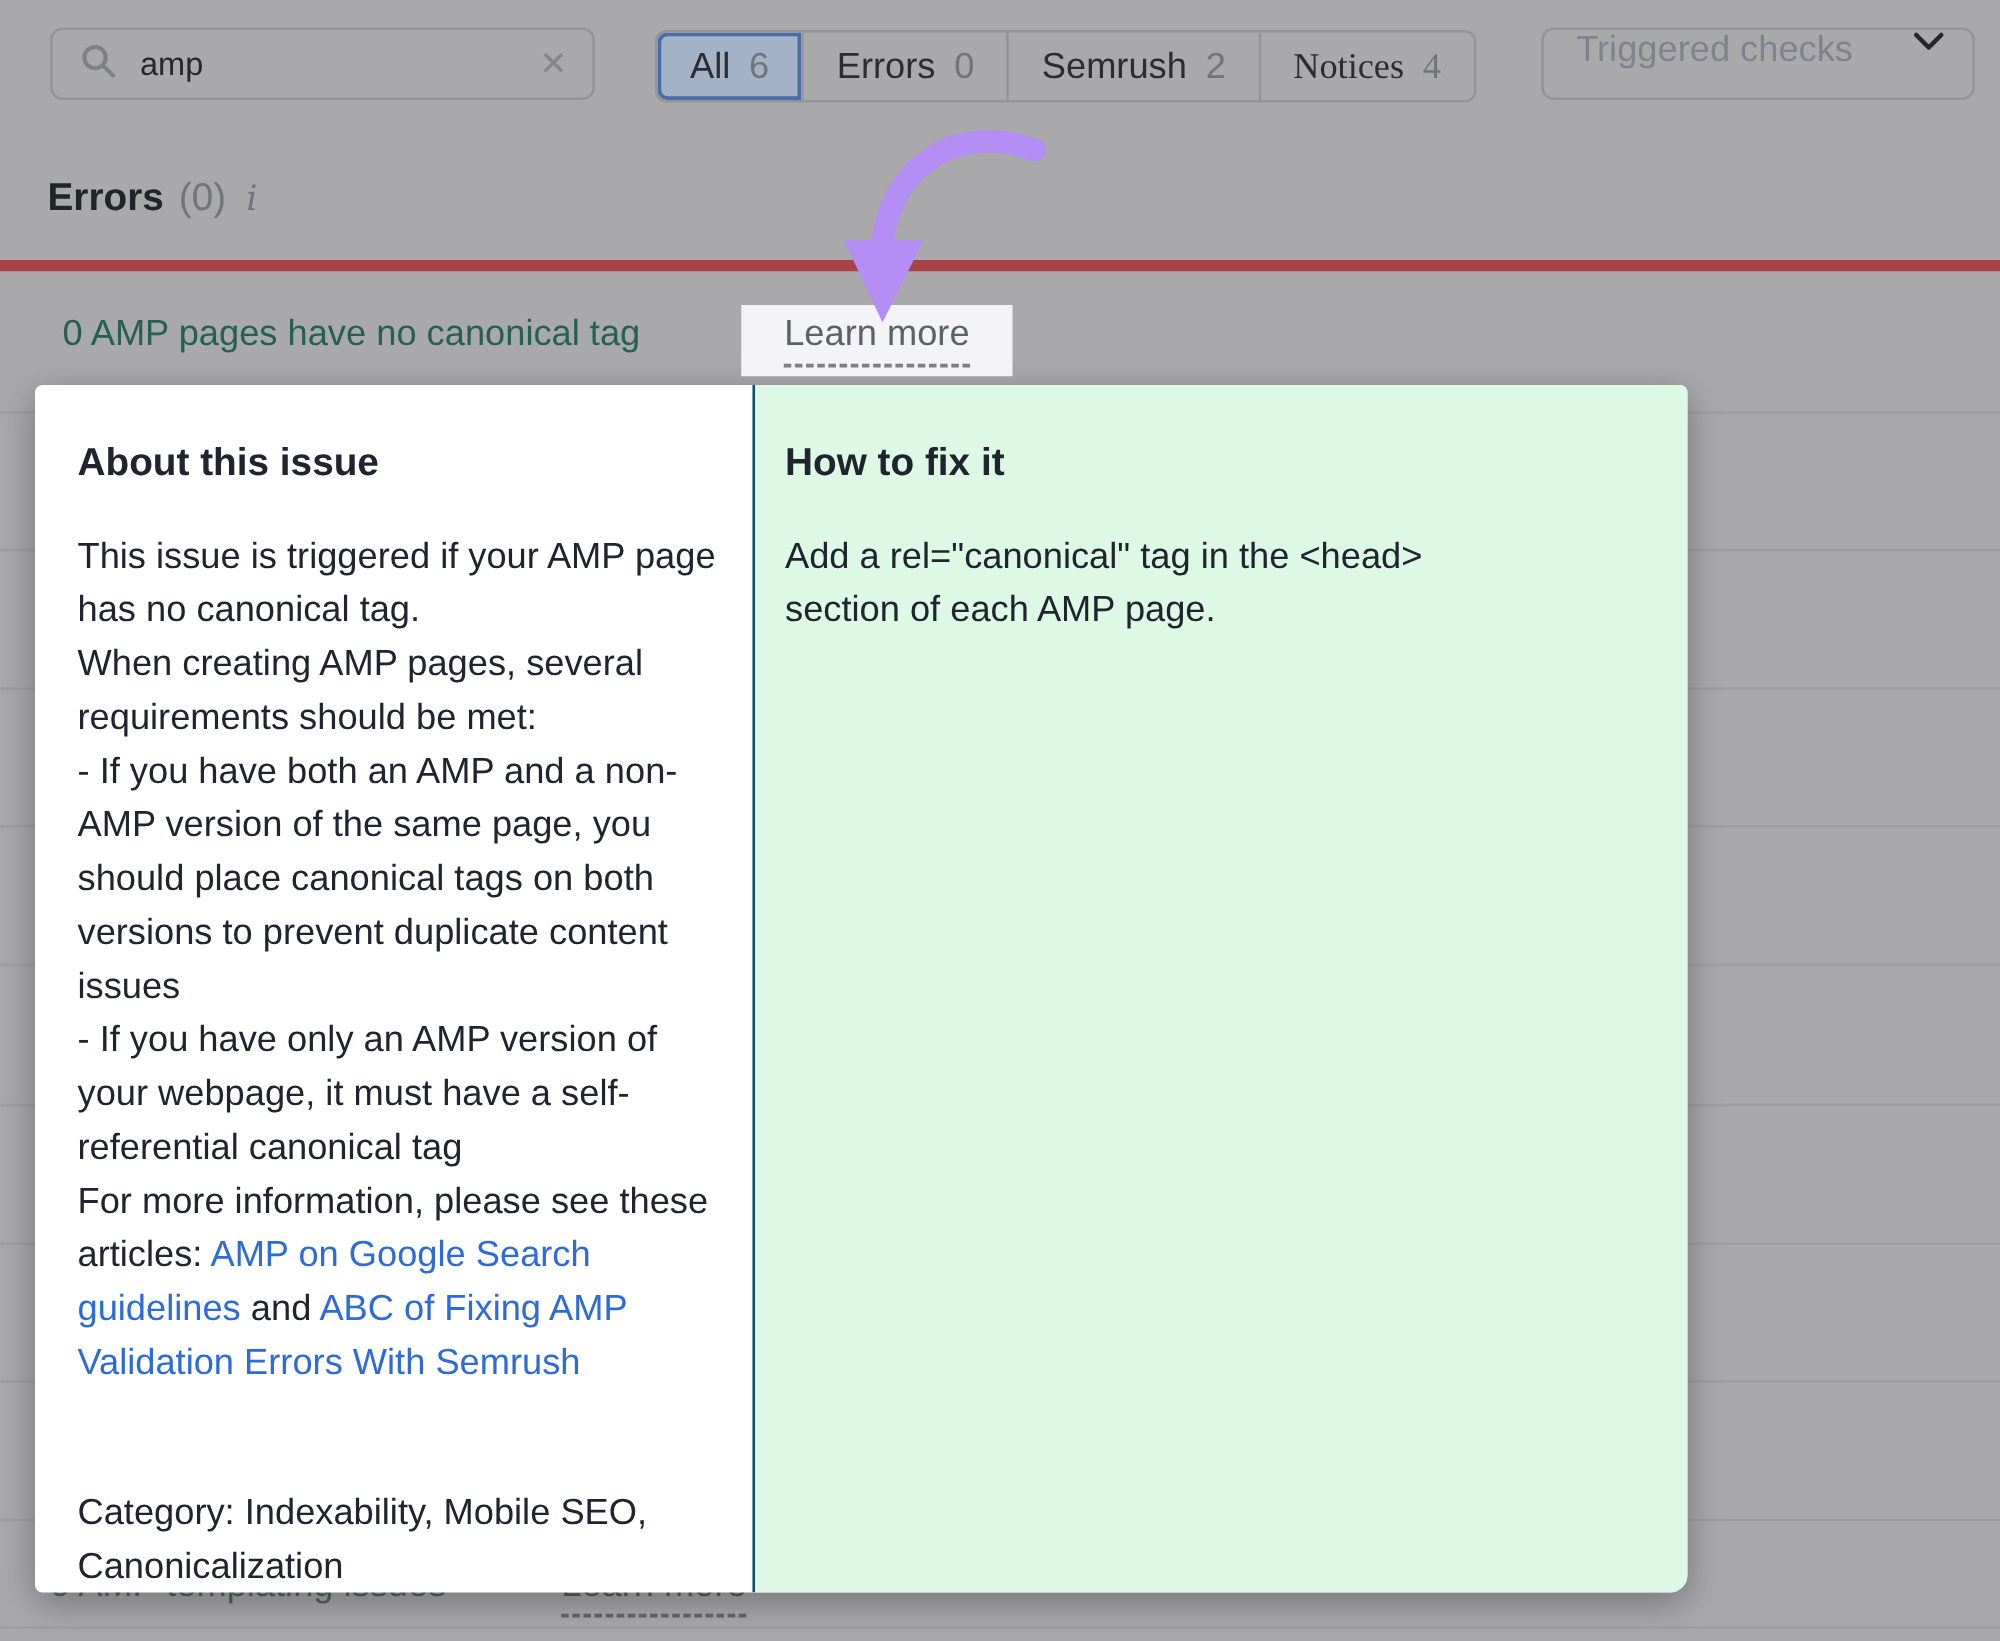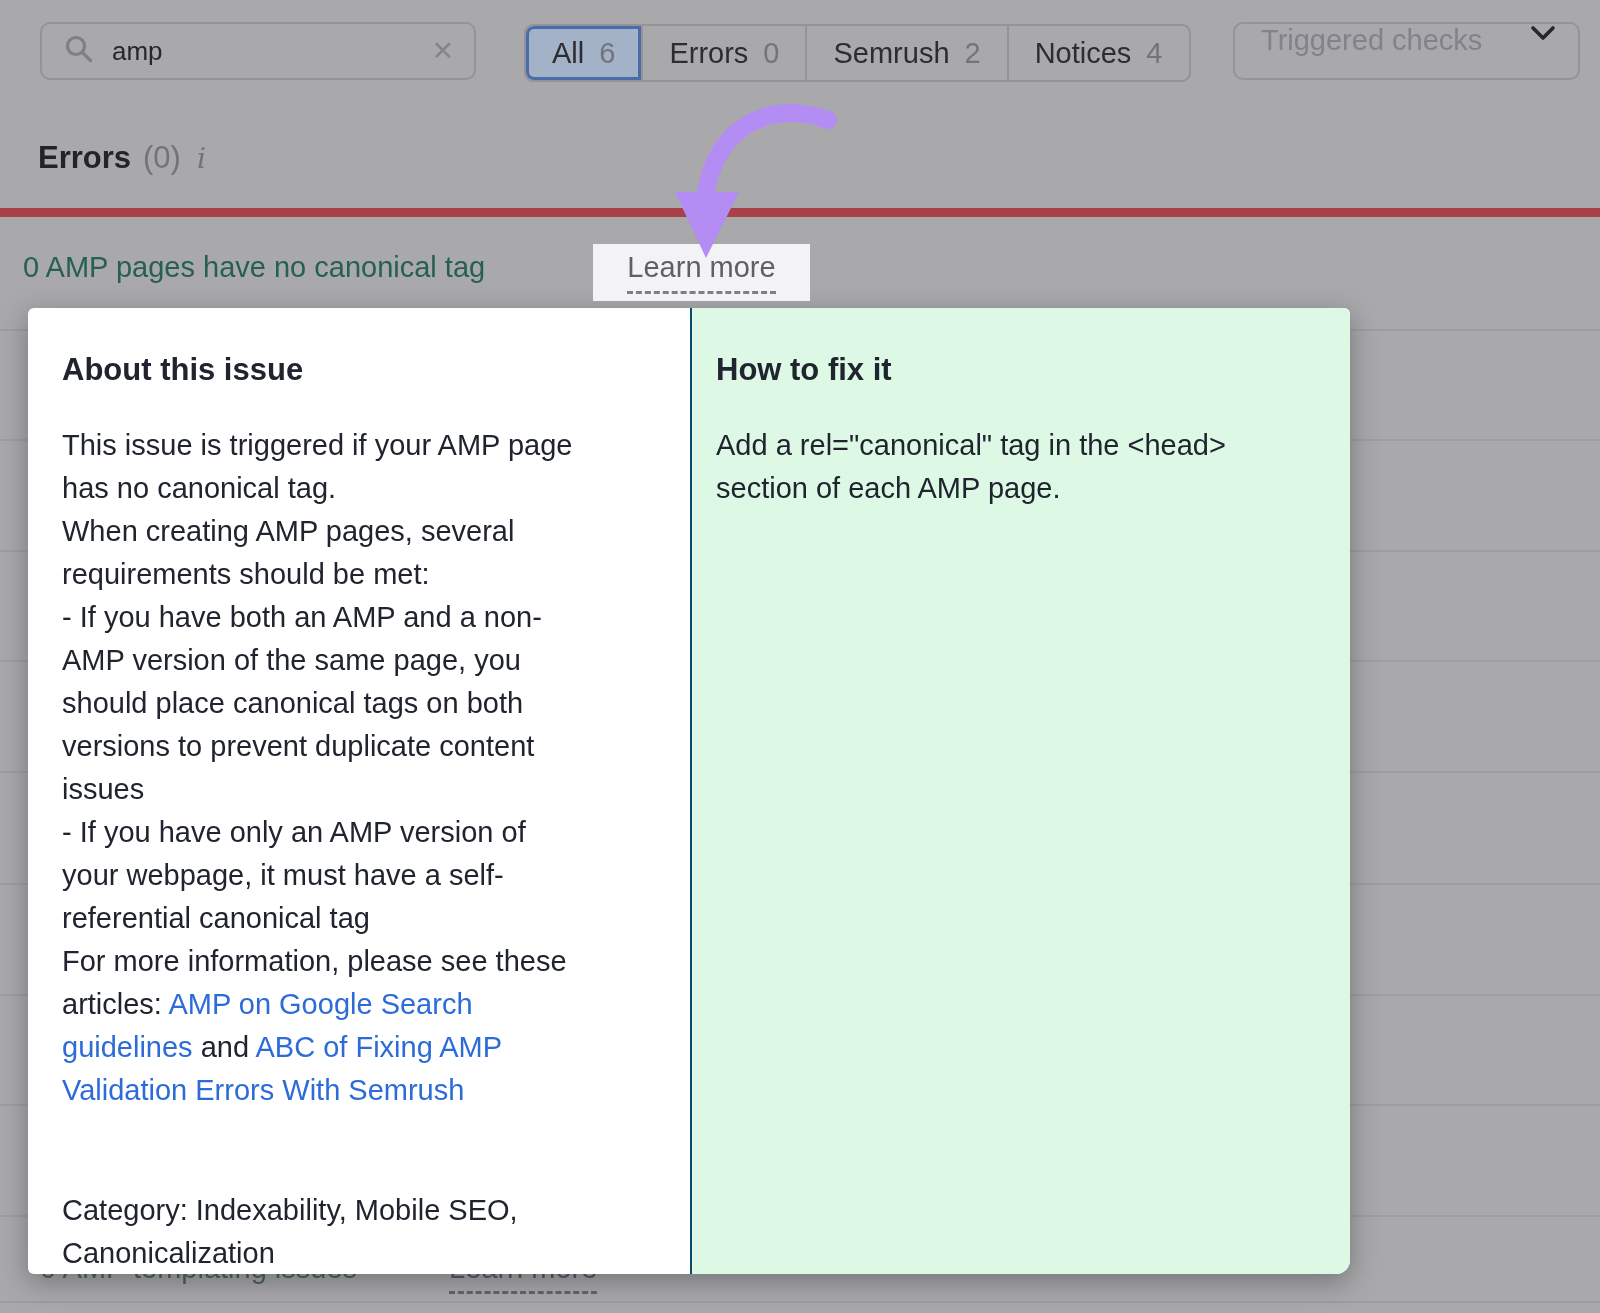--- a/index.html
+++ b/index.html
@@ -19,58 +19,58 @@
   .search-box .val{margin-left:18px;font-size:26px;color:#26262b;flex:1;}
   .search-box .clear{margin-right:20px;font-size:27px;color:#85858b;cursor:pointer;}
   .tab-group{
     position:absolute;left:524px;top:24px;height:58px;box-sizing:border-box;display:flex;
     border:2px solid #939398;border-radius:9px;overflow:hidden;z-index:2;
   }
   .tab{
     display:flex;align-items:center;padding:16px 26px;box-sizing:border-box;
     border-right:2px solid #939398;cursor:pointer;
   }
-  .tab:last-child{border-right:none;}
+  .tab:last-child{border-right:none;font-family:Liberation Serif, serif;}
   .tab .lbl{font-size:29px;color:#2c2c31;}
   .tab .cnt{font-size:29px;color:#73737a;margin-left:15px;}
   .tab.selected{
     background:#a3b2c6;box-shadow:inset 0 0 0 3px #4a6ca8;border-radius:8px 0 0 8px;
   }
   .dropdown{
     position:absolute;left:1233px;top:22px;width:347px;height:58px;box-sizing:border-box;
     border:2px solid #939398;border-radius:10px;display:flex;align-items:flex-start;
     justify-content:space-between;z-index:2;cursor:pointer;
   }
   .dropdown .lbl{margin-left:26px;font-size:29px;color:#82828c;}
   .dropdown .chev{margin-right:22px;}
   
   .section-head{position:absolute;left:38px;top:140px;display:flex;align-items:baseline;z-index:2;}
   .section-head .t{font-size:31px;font-weight:bold;color:#23232a;}
   .section-head .c{font-size:31px;color:#73737a;margin-left:12px;}
   .section-head .info{font-family:"DejaVu Serif",serif;font-style:italic;font-size:28px;
     color:#73737a;margin-left:16px;cursor:pointer;}
   .red-bar{position:absolute;left:0;top:208px;width:1600px;height:9px;background:#a84247;z-index:1;}
   
-  .issue-title{position:absolute;left:23px;top:251px;font-size:29px;color:#27604f;z-index:2;}
+  .issue-title{position:absolute;left:50px;top:251px;font-size:29px;color:#27604f;z-index:2;}
   .learn-btn{
     position:absolute;left:593px;top:244px;width:217px;height:57px;background:#f3f3f5;
     display:flex;align-items:center;justify-content:center;z-index:6;cursor:pointer;
   }
   .learn-btn .txt{
     font-size:29px;color:#5d6066;border-bottom:3px dashed #7e7e84;padding-bottom:7px;
   }
   
   .arrow{position:absolute;left:640px;top:95px;z-index:7;pointer-events:none;}
   
   .popup{
     position:absolute;left:28px;top:308px;width:1322px;height:966px;background:#ffffff;
     border-radius:6px 6px 14px 6px;overflow:hidden;display:flex;z-index:5;
     box-shadow:0 8px 28px rgba(35,35,40,.38);
   }
-  .popup .left{width:662px;box-sizing:border-box;padding:44px 20px 17px 34px;}
+  .popup .left{width:574px;box-sizing:border-box;padding:44px 20px 17px 34px;}
   .popup .right{flex:1;box-sizing:border-box;background:#ddf9e5;
     border-left:2px solid #0c4a6e;padding:44px 24px 0 24px;}
   .popup h3{margin:0;font-size:31px;font-weight:bold;color:#20242e;}
   .popup .body{margin-top:36px;font-size:29px;line-height:43px;color:#20242e;white-space:pre-line;}
   .popup .body a{color:#2c6bd8;text-decoration:none;cursor:pointer;}
   .popup .cat{margin-top:34px;font-size:29px;line-height:43px;color:#20242e;white-space:pre-line;}
   .popup .cat .cl{font-weight:normal;}
   
   .bottom-row{position:absolute;left:0;top:1252px;width:1600px;z-index:1;}
   .bottom-row .t{position:absolute;left:40px;top:0;font-size:29px;color:#49625a;}

